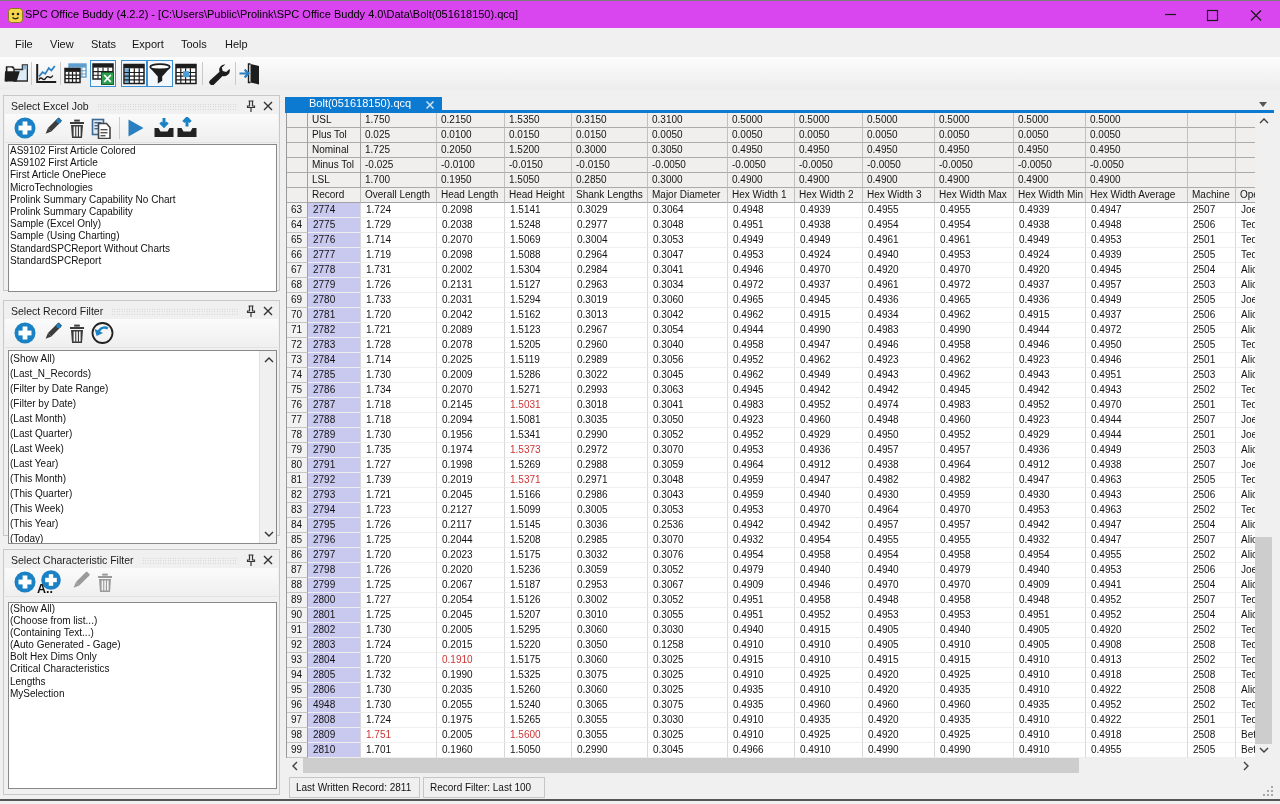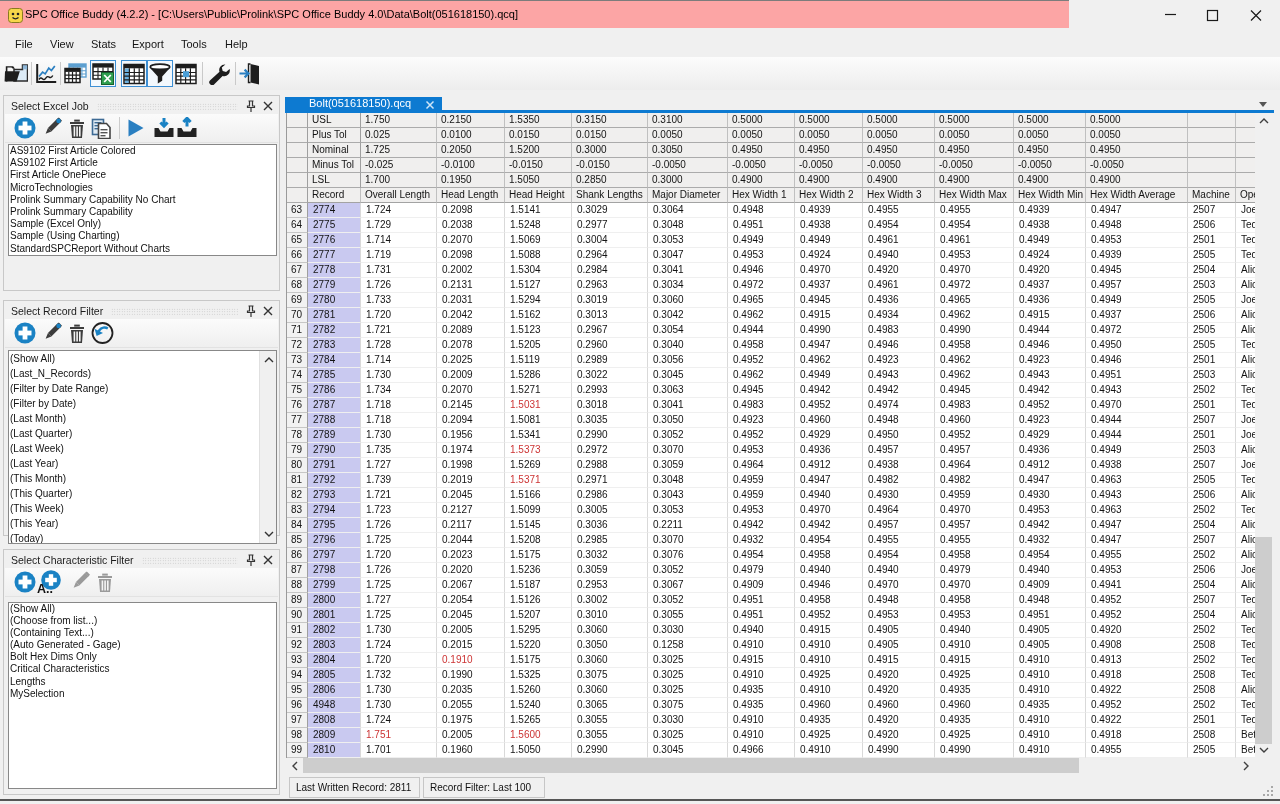--- a/index.html
+++ b/index.html
@@ -1,16 +1,16 @@
 <!DOCTYPE html>
 <html><head><meta charset="utf-8"><title>SPC</title><style>
 * { margin:0; padding:0; box-sizing:border-box; }
 svg { display:block; }
 html,body { width:1280px; height:804px; overflow:hidden; font-family:"Liberation Sans",sans-serif; background:#f0f0f0; }
-#titlebar { position:absolute; left:0; top:0; width:1069px; height:28px; background:#fca5a5; border-top:1px solid #7c7c7c; }
+#titlebar { position:absolute; left:0; top:0; width:1280px; height:28px; background:#d946ef; border-top:1px solid #7c7c7c; }
 #titlebar .ticon { position:absolute; left:8px; top:7px; }
 #titlebar .ttext { position:absolute; left:25px; top:7px; font-size:11px; color:#000; }
 .wctl { position:absolute; top:0; height:28px; }
 #menubar { position:absolute; left:0; top:28px; width:1280px; height:29px; background:#f0f0f0; font-size:11px; color:#151515; }
 #menubar span { position:absolute; top:10px; }
 #toolbar { position:absolute; left:0; top:57px; width:1280px; height:33px; background:linear-gradient(#fcfcfc,#ededed); }
 .titem { position:absolute; top:3px; height:27px; display:flex; align-items:center; justify-content:center; }
 .titem.sel { border:1px solid #3d8fd4; background:#f2f8fd; }
 .tsep { position:absolute; top:5px; width:1px; height:23px; background:#c9c9c9; }
 
@@ -227,21 +227,21 @@
           <path d="M1.5 11 v9 h19 v-9 h-4 l-2 3.4 h-7 l-2-3.4 Z" fill="#222"></path>
         </svg>
       </span>
       <span class="pi" style="left:171px">
         <svg width="22" height="22" viewBox="0 0 22 22" style="">
           <path d="M11 9.5 v-8 M7.4 5 L11 1.2 L14.6 5" stroke="#1a82c4" stroke-width="3" fill="none"></path>
           <path d="M1.5 11 v9 h19 v-9 h-4 l-2 3.4 h-7 l-2-3.4 Z" fill="#222"></path>
         </svg>
       </span>
     </div>
-  <div class="plist" style="top:48px;height:112px">
+  <div class="plist" style="top:48px;height:148px">
       <div class="list l1">
         <div>AS9102 First Article Colored</div>
         <div>AS9102 First Article</div>
         <div>First Article OnePiece</div>
         <div>MicroTechnologies</div>
         <div>Prolink Summary Capability No Chart</div>
         <div>Prolink Summary Capability</div>
         <div>Sample (Excel Only)</div>
         <div>Sample (Using Charting)</div>
         <div>StandardSPCReport Without Charts</div>
@@ -881,21 +881,21 @@
         <td class="dv">2502</td>
         <td class="dv last">Ted</td>
       </tr>
 <tr class="drow">
         <td class="rn">84</td>
         <td class="rec">2795</td>
         <td class="dv">1.726</td>
         <td class="dv">0.2117</td>
         <td class="dv">1.5145</td>
         <td class="dv">0.3036</td>
-        <td class="dv">0.2211</td>
+        <td class="dv">0.2536</td>
         <td class="dv">0.4942</td>
         <td class="dv">0.4942</td>
         <td class="dv">0.4957</td>
         <td class="dv">0.4957</td>
         <td class="dv">0.4942</td>
         <td class="dv">0.4947</td>
         <td class="dv">2504</td>
         <td class="dv last">Alice</td>
       </tr>
 <tr class="drow">

